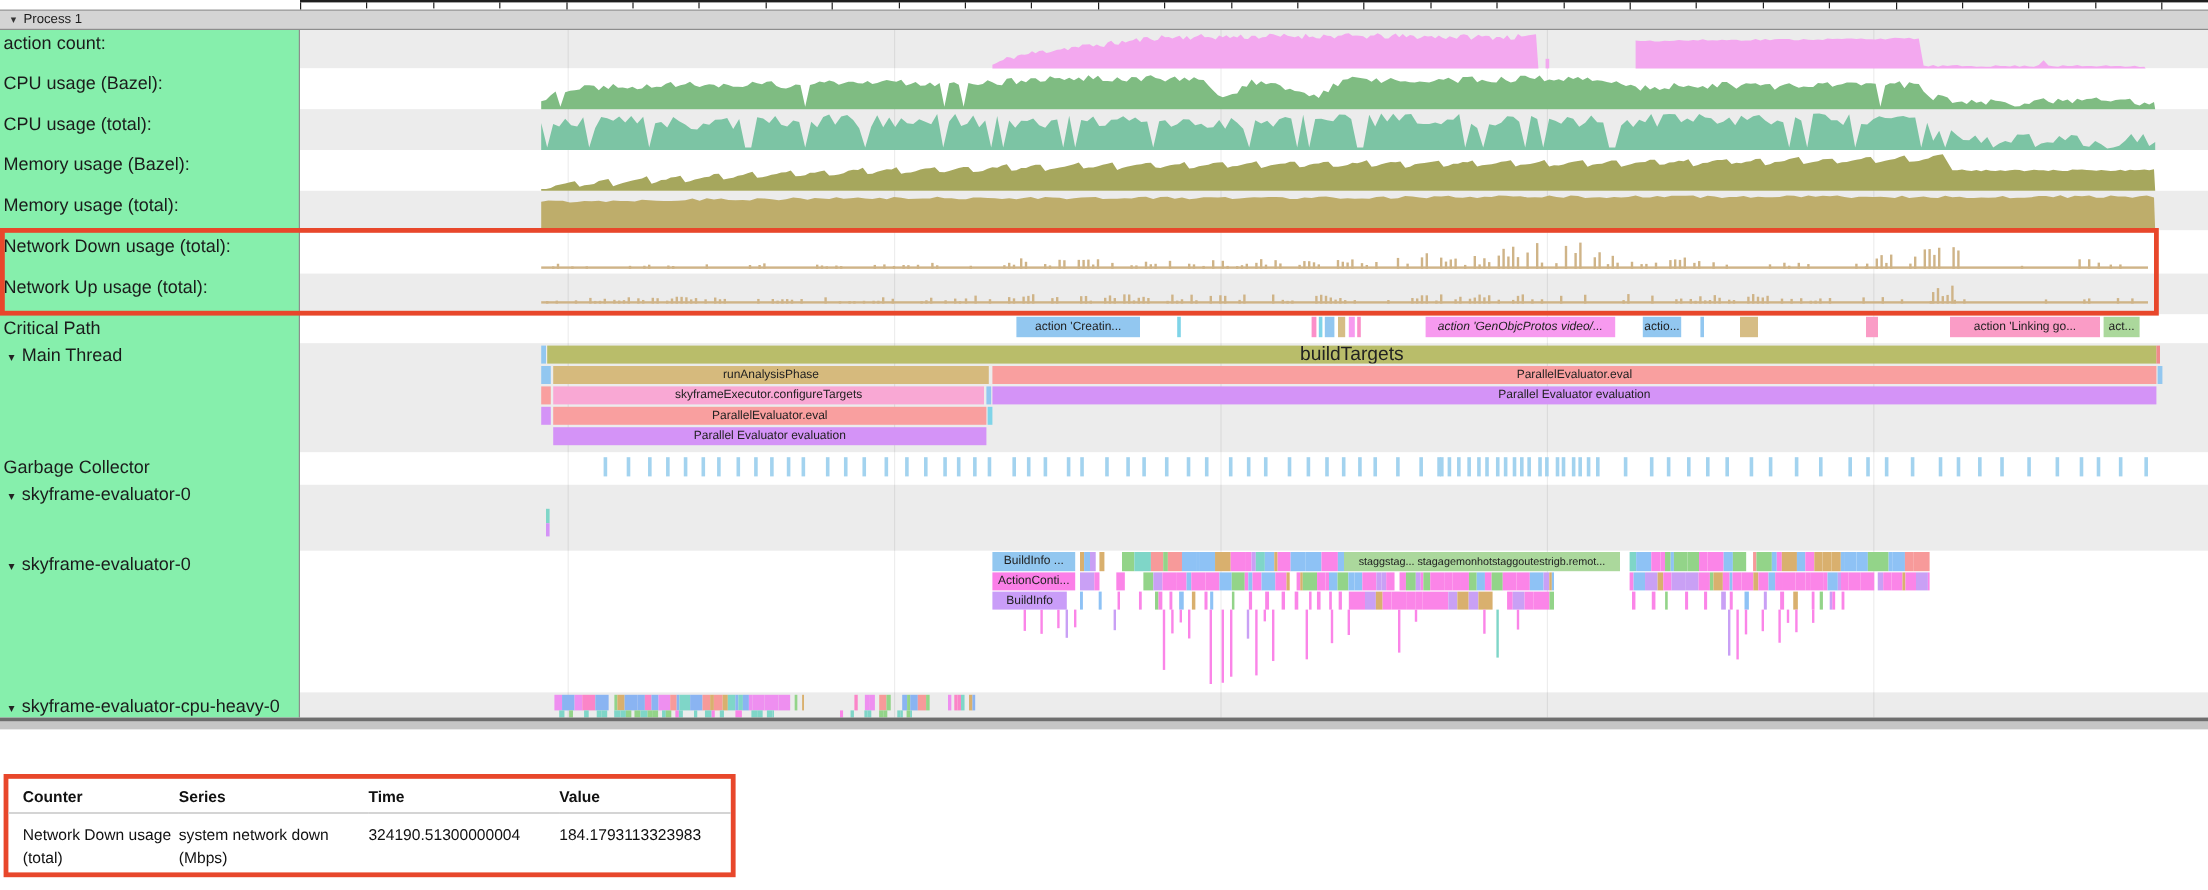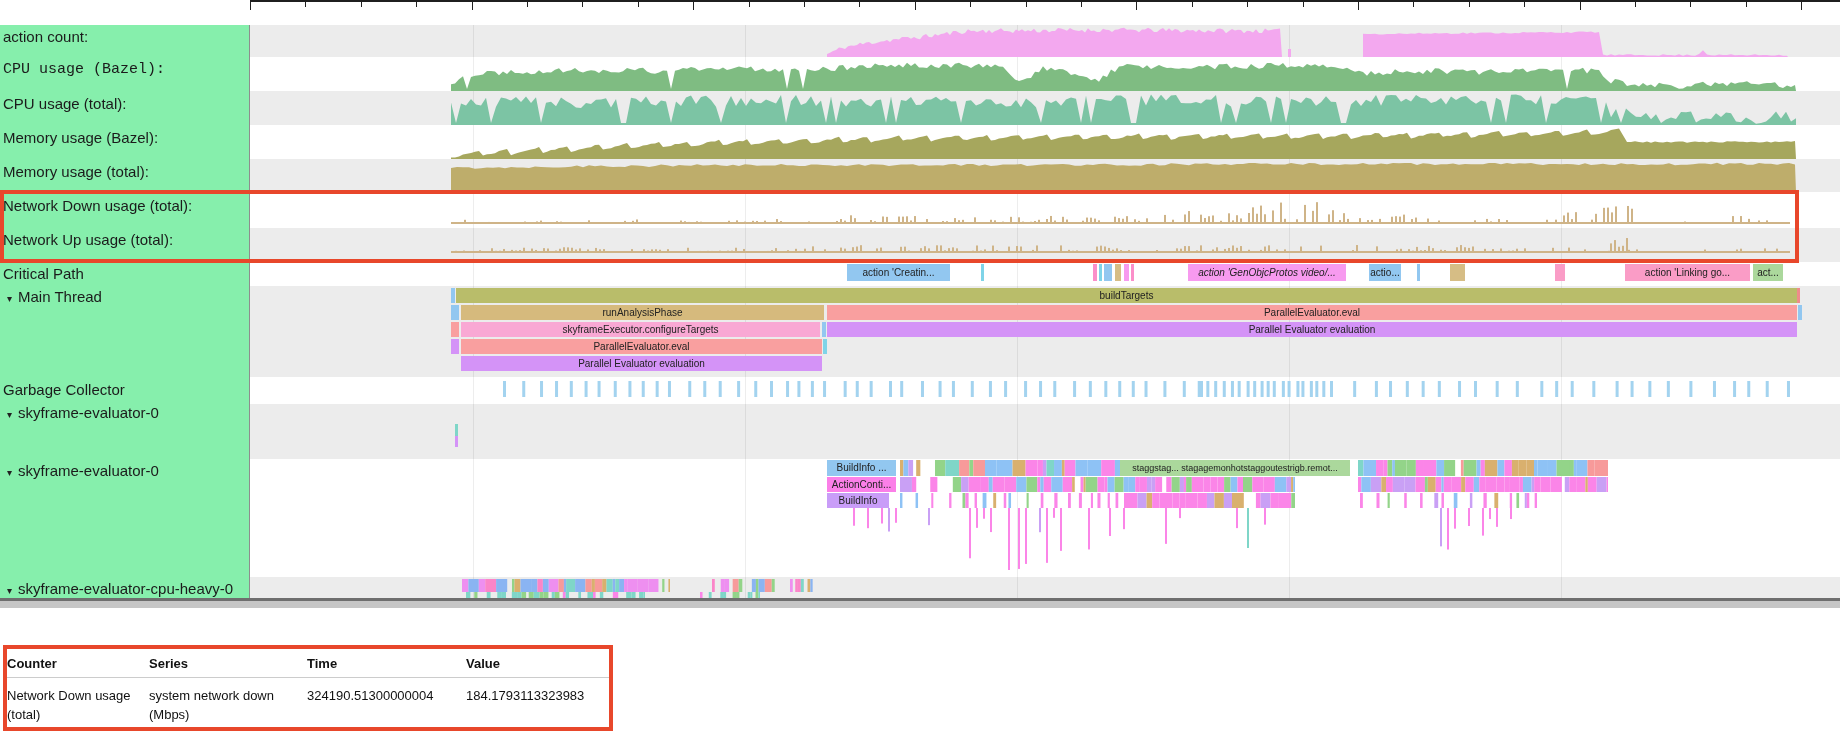--- a/index.html
+++ b/index.html
@@ -41,21 +41,21 @@
   #status { position:absolute; left:18px; top:0; height:35px; line-height:35px;
     font-size:13px; font-weight:bold; color:#111; }
   #tab { position:absolute; left:128px; top:3px; height:32px; width:130px;
     background:#fff; border:1px solid #979797; border-bottom:none;
     font-size:13px; color:#111; text-align:center; line-height:30px; }
   #hl2 { position:absolute; left:3px; top:37px; width:610px; height:86px;
     border:4px solid #e8472b; background:#fff; }
   #dtable { width:100%; border-collapse:collapse; table-layout:fixed; font-size:13px; color:#111; }
   #dtable th { text-align:left; font-weight:bold; padding:7px 0 6px 0; border-bottom:1px solid #ccc; }
   #dtable td { vertical-align:top; padding-top:8px; line-height:19px; }
-  #dtable th:first-child, #dtable td:first-child { padding-left:0; }
+  #dtable th:first-child, #dtable td:first-child { padding-left:12px; }
 </style>
 </head>
 <body>
 
 <div id="app">
   <div id="ruler">
       <div class="rtick" style="left: 0px; height: 8px;"></div>
       <div class="rtick" style="left: 55.4px; height: 5px;"></div>
       <div class="rtick" style="left: 110.8px; height: 5px;"></div>
       <div class="rtick" style="left: 166.2px; height: 5px;"></div>
@@ -79,20 +79,23 @@
       <div class="rtick" style="left: 1163.4px; height: 5px;"></div>
       <div class="rtick" style="left: 1218.8px; height: 5px;"></div>
       <div class="rtick" style="left: 1274.2px; height: 5px;"></div>
       <div class="rtick" style="left: 1329.6px; height: 8px;"></div>
       <div class="rtick" style="left: 1385px; height: 5px;"></div>
       <div class="rtick" style="left: 1440.4px; height: 5px;"></div>
       <div class="rtick" style="left: 1495.8px; height: 5px;"></div>
       <div class="rtick" style="left: 1551.2px; height: 8px;"></div>
     </div>
 
+  <div id="process-bar">
+    <span class="tri">▾</span><span>Process 1</span>
+  </div>
 
   <div id="stage">
     <div id="rows">
         <div class="row" style="top: 0px; height: 32px; background: rgb(236, 236, 236);"></div>
         <div class="row" style="top: 32px; height: 34px; background: rgb(255, 255, 255);"></div>
         <div class="row" style="top: 66px; height: 34px; background: rgb(236, 236, 236);"></div>
         <div class="row" style="top: 100px; height: 34px; background: rgb(255, 255, 255);"></div>
         <div class="row" style="top: 134px; height: 33px; background: rgb(236, 236, 236);"></div>
         <div class="row" style="top: 167px; height: 36px; background: rgb(255, 255, 255);"></div>
         <div class="row" style="top: 203px; height: 34px; background: rgb(236, 236, 236);"></div>
@@ -852,42 +855,42 @@
       <div class="slice" style="left: 1124px; top: 264px; width: 5px; height: 17px; background: rgb(247, 154, 239); line-height: 17px; font-size: 10px;"></div>
       <div class="slice" style="left: 1131px; top: 264px; width: 3px; height: 17px; background: rgb(251, 143, 201); line-height: 17px; font-size: 10px;"></div>
       <div class="slice" style="left: 1188px; top: 264px; width: 158px; height: 17px; background: rgb(247, 154, 239); line-height: 17px; font-size: 10px; font-style: italic;">action 'GenObjcProtos video/...</div>
       <div class="slice" style="left: 1369px; top: 264px; width: 32px; height: 17px; background: rgb(146, 199, 240); line-height: 17px; font-size: 10px;">actio...</div>
       <div class="slice" style="left: 1417px; top: 264px; width: 3px; height: 17px; background: rgb(146, 199, 240); line-height: 17px; font-size: 10px;"></div>
       <div class="slice" style="left: 1450px; top: 264px; width: 15px; height: 17px; background: rgb(214, 189, 133); line-height: 17px; font-size: 10px;"></div>
       <div class="slice" style="left: 1555px; top: 264px; width: 10px; height: 17px; background: rgb(250, 156, 198); line-height: 17px; font-size: 10px;"></div>
       <div class="slice" style="left: 1625px; top: 264px; width: 125px; height: 17px; background: rgb(250, 156, 198); line-height: 17px; font-size: 10px;">action 'Linking go...</div>
       <div class="slice" style="left: 1753px; top: 264px; width: 30px; height: 17px; background: rgb(171, 216, 156); line-height: 17px; font-size: 10px;">act...</div>
       <div class="slice" style="left: 451px; top: 288px; width: 4px; height: 15px; background: rgb(146, 199, 240); line-height: 15px; font-size: 10px;"></div>
-      <div class="slice" style="left: 456px; top: 288px; width: 1341px; height: 15px; background: rgb(185, 189, 106); line-height: 15px; font-size: 10px;">buildTargets</div>
+      <div class="slice" style="left: 456px; top: 288px; width: 1341px; height: 15px; background: rgb(185, 189, 106); line-height: 15px; font-size: 16px;">buildTargets</div>
       <div class="slice" style="left: 1797px; top: 288px; width: 3px; height: 15px; background: rgb(239, 139, 139); line-height: 15px; font-size: 10px;"></div>
       <div class="slice" style="left: 451px; top: 305px; width: 8px; height: 15px; background: rgb(146, 199, 240); line-height: 15px; font-size: 10px;"></div>
       <div class="slice" style="left: 461px; top: 305px; width: 363px; height: 15px; background: rgb(214, 186, 125); line-height: 15px; font-size: 10px;">runAnalysisPhase</div>
       <div class="slice" style="left: 827px; top: 305px; width: 970px; height: 15px; background: rgb(249, 159, 159); line-height: 15px; font-size: 10px;">ParallelEvaluator.eval</div>
       <div class="slice" style="left: 1798px; top: 305px; width: 4px; height: 15px; background: rgb(146, 199, 240); line-height: 15px; font-size: 10px;"></div>
       <div class="slice" style="left: 451px; top: 322px; width: 8px; height: 15px; background: rgb(249, 159, 159); line-height: 15px; font-size: 10px;"></div>
       <div class="slice" style="left: 461px; top: 322px; width: 359px; height: 15px; background: #f9a8d4; line-height: 15px; font-size: 10px;">skyframeExecutor.configureTargets</div>
       <div class="slice" style="left: 822px; top: 322px; width: 4px; height: 15px; background: rgb(146, 199, 240); line-height: 15px; font-size: 10px;"></div>
       <div class="slice" style="left: 827px; top: 322px; width: 970px; height: 15px; background: rgb(212, 147, 247); line-height: 15px; font-size: 10px;">Parallel Evaluator evaluation</div>
       <div class="slice" style="left: 451px; top: 339px; width: 8px; height: 15px; background: rgb(212, 147, 247); line-height: 15px; font-size: 10px;"></div>
       <div class="slice" style="left: 461px; top: 339px; width: 361px; height: 15px; background: rgb(249, 159, 159); line-height: 15px; font-size: 10px;">ParallelEvaluator.eval</div>
       <div class="slice" style="left: 823px; top: 339px; width: 4px; height: 15px; background: rgb(127, 212, 232); line-height: 15px; font-size: 10px;"></div>
       <div class="slice" style="left: 461px; top: 356px; width: 361px; height: 15px; background: rgb(212, 147, 247); line-height: 15px; font-size: 10px;">Parallel Evaluator evaluation</div>
       <div class="slice" style="left: 827px; top: 460px; width: 69px; height: 16px; background: rgb(146, 199, 240); line-height: 16px; font-size: 10px;">BuildInfo ...</div>
       <div class="slice" style="left: 827px; top: 477px; width: 69px; height: 15px; background: rgb(251, 127, 232); line-height: 15px; font-size: 10px;">ActionConti...</div>
       <div class="slice" style="left: 827px; top: 493px; width: 62px; height: 15px; background: rgb(201, 157, 248); line-height: 15px; font-size: 10px;">BuildInfo</div>
       <div class="slice" style="left: 1120px; top: 460px; width: 230px; height: 16px; background: rgb(171, 216, 156); line-height: 16px; font-size: 9px;">staggstag...  stagagemonhotstaggoutestrigb.remot...</div>
     </div>
   <div id="sidebar">
       <div class="trk" style="top: 2px;"><span>action count:</span></div>
-      <div class="trk" style="top: 35px; font-family: Liberation Mono, monospace;"><span>CPU usage (Bazel):</span></div>
+      <div class="trk" style="top: 35px;"><span>CPU usage (Bazel):</span></div>
       <div class="trk" style="top: 69px;"><span>CPU usage (total):</span></div>
       <div class="trk" style="top: 103px;"><span>Memory usage (Bazel):</span></div>
       <div class="trk" style="top: 137px;"><span>Memory usage (total):</span></div>
       <div class="trk" style="top: 171px;"><span>Network Down usage (total):</span></div>
       <div class="trk" style="top: 205px;"><span>Network Up usage (total):</span></div>
       <div class="trk" style="top: 239px;"><span>Critical Path</span></div>
       <div class="trk" style="top: 262px;"><span class="tri">▾</span><span>Main Thread</span></div>
       <div class="trk" style="top: 355px;"><span>Garbage Collector</span></div>
       <div class="trk" style="top: 378px;"><span class="tri">▾</span><span>skyframe-evaluator-0</span></div>
       <div class="trk" style="top: 436px;"><span class="tri">▾</span><span>skyframe-evaluator-0</span></div>

